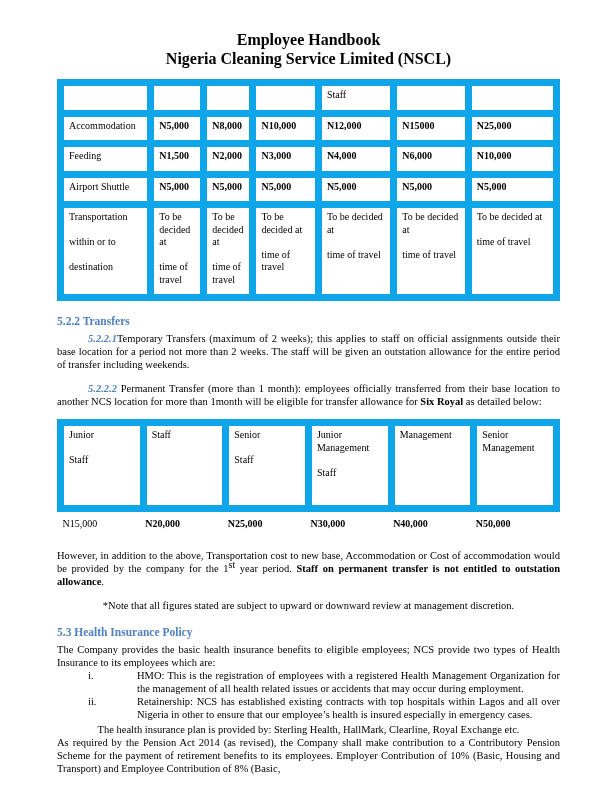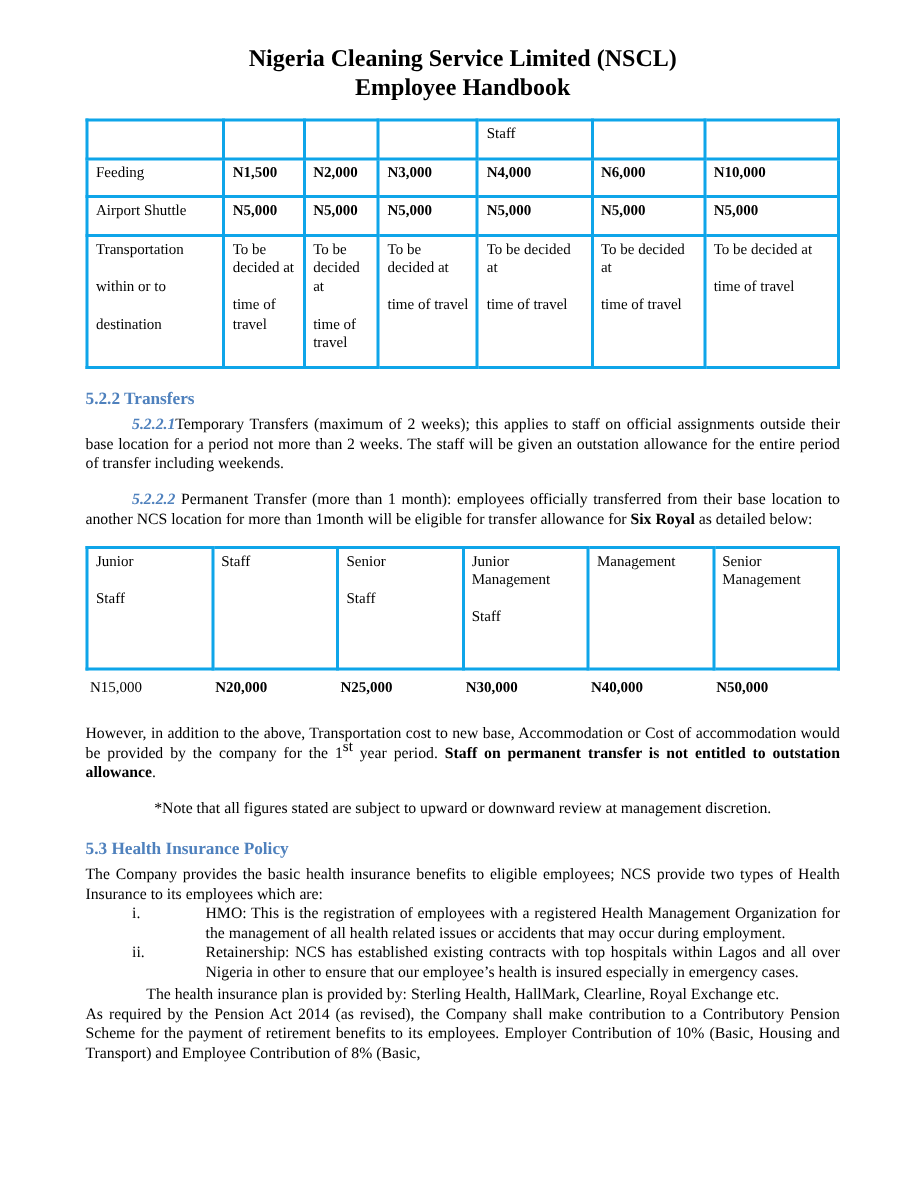--- a/index.html
+++ b/index.html
@@ -9,21 +9,21 @@
     background: #ffffff;
     font-family: "Liberation Serif", serif;
     color: #000;
     overflow: hidden;
   }
   .page { width: 612px; height: 792px; padding: 30px 52px 0 57px; }
 
   .doc-title { text-align: center; font-weight: bold; font-size: 16px; line-height: 19px; margin-bottom: 11px; }
 
   table { border-collapse: collapse; width: 100%; table-layout: fixed; font-size: 10px; line-height: 12.5px; }
-  td { border: 2px solid #0ea5e9; padding: 3px 5px 8px 5px; vertical-align: top; white-space: pre-line; overflow: hidden; }
+  td { border: 7px solid #0ea5e9; padding: 3px 5px 8px 5px; vertical-align: top; white-space: pre-line; overflow: hidden; }
   td.b { font-weight: bold; }
 
   .t1 col.c1 { width: 18.2%; } .t1 col.c2 { width: 10.7%; } .t1 col.c3 { width: 9.9%; }
   .t1 col.c4 { width: 13.2%; } .t1 col.c5 { width: 15.2%; } .t1 col.c6 { width: 15.0%; }
   .t1 col.c7 { width: 17.8%; }
 
   .t2 { margin-top: 8px; }
   .t2 td { padding-bottom: 26px; }
   .t2 tr.vals td { border: none; padding: 6px 5px 0 2px; }
   .t2 tr.vals td.b { font-weight: bold; }
@@ -45,22 +45,22 @@
 
   .after-table-gap { margin-top: 18px; }
   .note-line { margin-top: 1px; }
 </style>
 </head>
 <body>
 
 <div class="page">
 
   <div class="doc-title">
+    <div>Employee Handbook</div>
     <div>Nigeria Cleaning Service Limited (NSCL)</div>
-    <div>Employee Handbook</div>
   </div>
 
   <table class="t1">
     <colgroup>
       <col class="c1">
         <col class="c2">
         <col class="c3">
         <col class="c4">
         <col class="c5">
         <col class="c6">
@@ -68,20 +68,29 @@
     </colgroup>
     <tbody>
         <tr>
           <td></td>
           <td></td>
           <td></td>
           <td></td>
           <td>Staff</td>
           <td></td>
           <td></td>
+        </tr>
+        <tr>
+          <td>Accommodation</td>
+          <td class="b">N5,000</td>
+          <td class="b">N8,000</td>
+          <td class="b">N10,000</td>
+          <td class="b">N12,000</td>
+          <td class="b">N15000</td>
+          <td class="b">N25,000</td>
         </tr>
         <tr>
           <td>Feeding</td>
           <td class="b">N1,500</td>
           <td class="b">N2,000</td>
           <td class="b">N3,000</td>
           <td class="b">N4,000</td>
           <td class="b">N6,000</td>
           <td class="b">N10,000</td>
         </tr>

